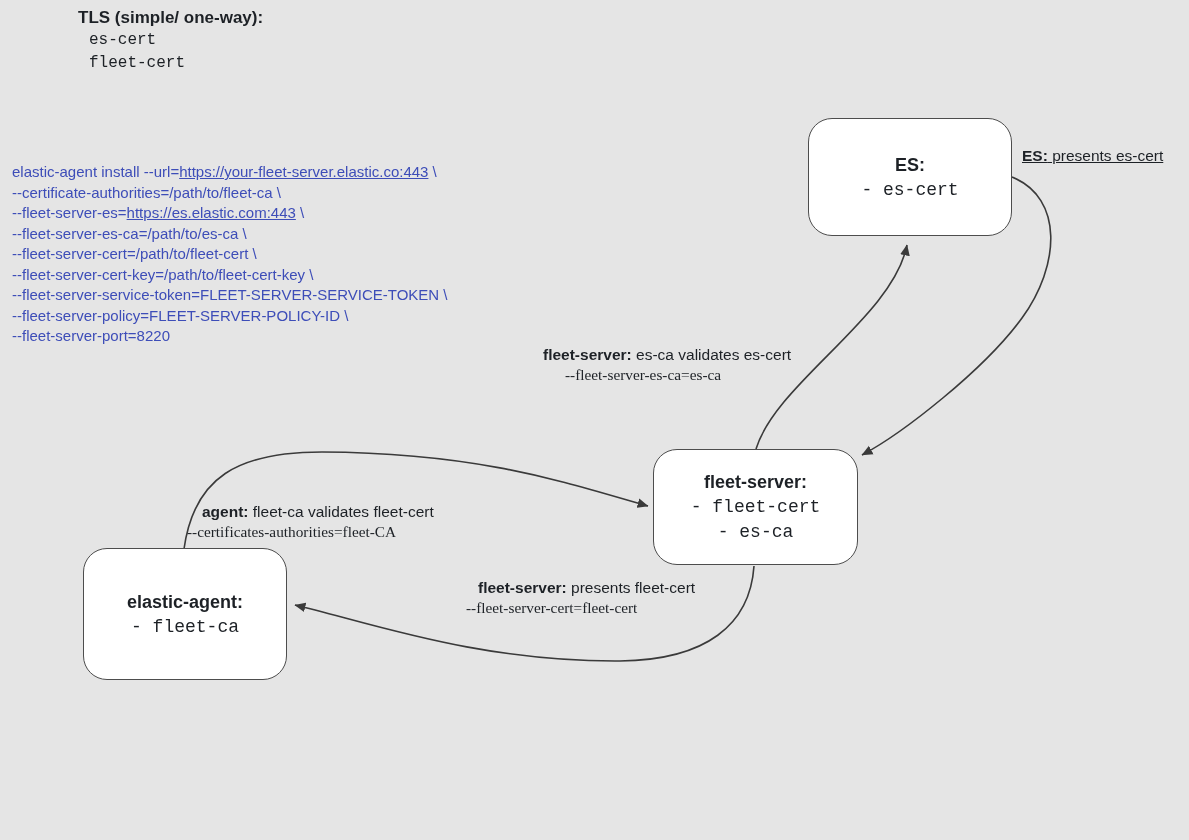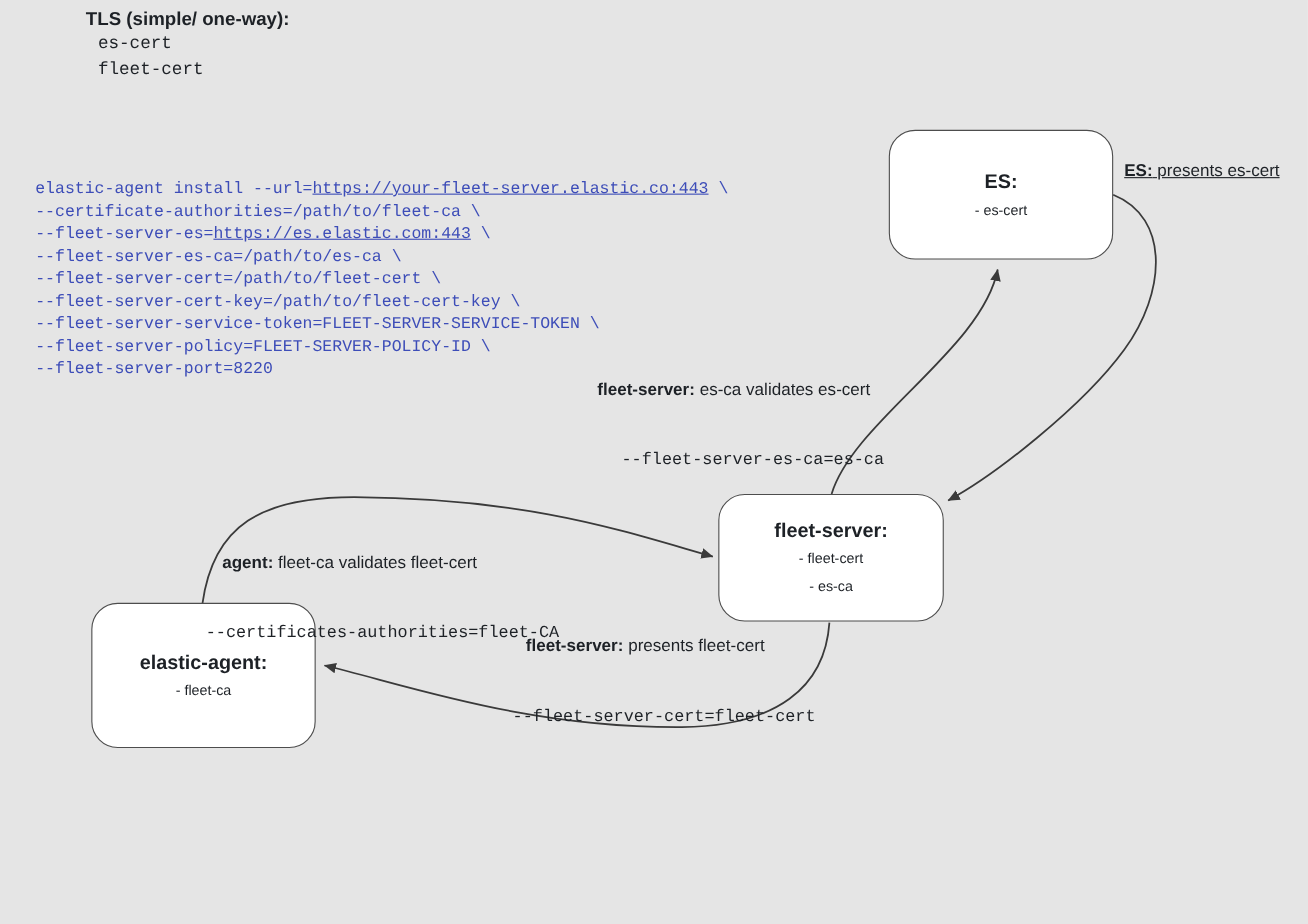--- a/index.html
+++ b/index.html
@@ -13,40 +13,40 @@
     position:relative;width:1189px;height:840px;background:#e5e5e5;overflow:hidden;
     font-family:"Liberation Sans",sans-serif;color:var(--text-color,#1d2126);
   }
   
   .legend{position:absolute;left:78px;top:6px;}
   .legend-title{font-weight:700;font-size:17px;line-height:23px;}
   .legend-item{font-size:16px;line-height:23px;}
   .legend-item.indent{padding-left:11px;font-family:Liberation Mono, monospace;}
   
   .code{
-    position:absolute;left:32px;top:162px;
-    font-family:Liberation Mono, monospace;font-size:15px;line-height:20.5px;
+    position:absolute;left:12px;top:162px;
+    font-family:Liberation Sans, sans-serif;font-size:15px;line-height:20.5px;
     color:var(--code-color,#3d4db8);white-space:pre;
   }
   .code-link{text-decoration:underline;cursor:pointer;}
   
   .node{
     position:absolute;background:#fff;border:1.8px solid var(--border-color,#4d4d4d);
     border-radius:24px;display:flex;flex-direction:column;align-items:center;
     justify-content:center;text-align:center;box-sizing:border-box;z-index:2;
   }
   .node-title{font-weight:700;font-size:18px;line-height:26px;}
-  .node-item{font-size:13px;line-height:25px;}
+  .node-item{font-size:18px;line-height:25px;font-family:Liberation Mono, monospace;}
   #node-es{left:808px;top:118px;width:204px;height:118px;}
   #node-fleet{left:653px;top:449px;width:205px;height:116px;}
   #node-agent{left:83px;top:548px;width:204px;height:132px;}
   
   .edge-label{position:absolute;font-size:15.5px;line-height:19px;z-index:3;}
   .edge-label .bold{font-weight:700;}
-  .mono-line{font-family:Liberation Mono, monospace;font-size:15.3px;line-height:21px;margin-top:44px;}
+  .mono-line{font-family:Liberation Serif, serif;font-size:15.3px;line-height:21px;}
   #label-es-presents{left:1022px;top:146px;text-decoration:underline;}
   #label-fleet-validates{left:543px;top:345px;}
   #label-fleet-validates .mono-line{margin-left:22px;}
   #label-agent-validates{left:187px;top:502px;}
   #label-agent-validates .line1{margin-left:15px;}
   #label-fleet-presents{left:466px;top:578px;}
   #label-fleet-presents .line1{margin-left:12px;}
   
   #edges{position:absolute;left:0;top:0;width:1189px;height:840px;z-index:1;}
   #edges path.edge{fill:none;stroke:var(--stroke-color,#3a3a3a);stroke-width:1.6;}

